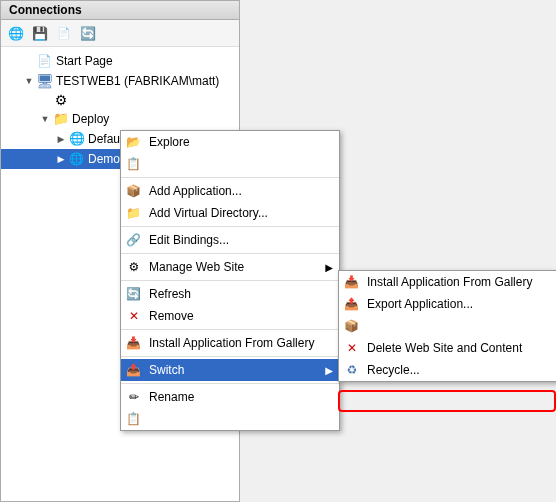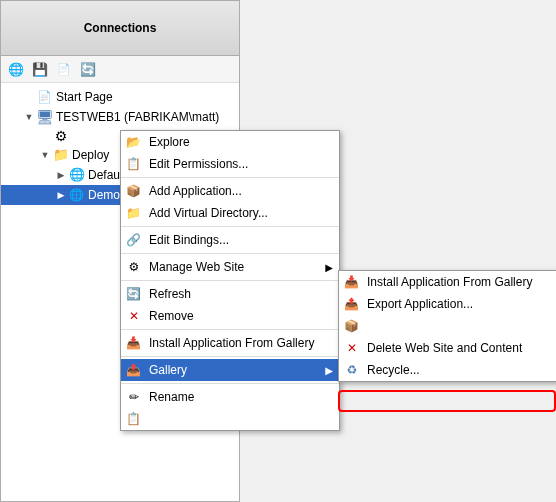--- a/index.html
+++ b/index.html
@@ -20,25 +20,24 @@
       left: 0;
       width: 240px;
       height: 502px;
       background: #fff;
       border: 1px solid #acacac;
     }
 
     .connections-header {
       background: linear-gradient(to bottom, #e8e8e8, #d4d4d4);
       border-bottom: 1px solid #acacac;
-      padding: 20px 8px;
+      padding: 2px 8px;
       font-weight: bold;
       font-size: 12px;
       color: #000;
-      text-align: center;
     }
 
     .toolbar {
       display: flex;
       align-items: center;
       padding: 2px 4px;
       gap: 2px;
       border-bottom: 1px solid #ddd;
       background: #f5f5f5;
     }
@@ -245,21 +244,20 @@
 
 <div class="context-menu">
 
   <div class="menu-item">
     <span class="menu-icon">📂</span>
     <span>Explore</span>
   </div>
 
   <div class="menu-item">
     <span class="menu-icon">📋</span>
-    <span>Edit Permissions...</span>
   </div>
   <div class="menu-separator"></div>
 
   <div class="menu-item">
     <span class="menu-icon" style="color:#4a7ab5;">📦</span>
     <span>Add Application...</span>
   </div>
 
   <div class="menu-item">
     <span class="menu-icon" style="color:#4a7ab5;">📁</span>
@@ -292,21 +290,21 @@
   <div class="menu-separator"></div>
 
   <div class="menu-item">
     <span class="menu-icon" style="color:#4a7ab5;">📥</span>
     <span>Install Application From Gallery</span>
   </div>
   <div class="menu-separator"></div>
 
   <div class="menu-item highlighted">
     <span class="menu-icon">📤</span>
-    <span>Gallery</span>
+    <span>Switch</span>
     <span class="menu-arrow">▶</span>
   </div>
   <div class="menu-separator"></div>
 
   <div class="menu-item">
     <span class="menu-icon">✏</span>
     <span>Rename</span>
   </div>
 
   <div class="menu-item">

